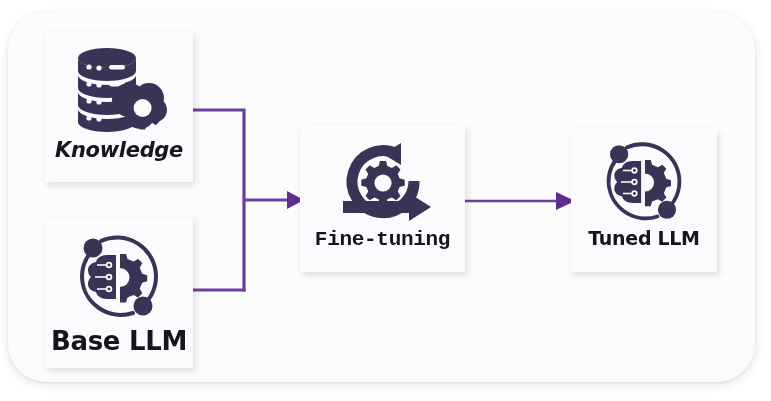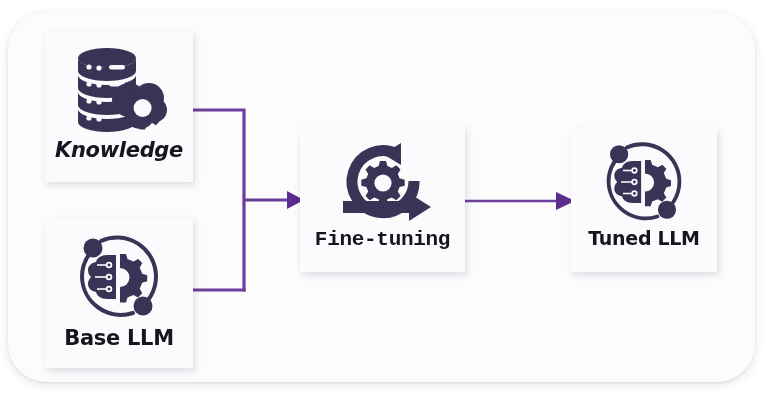--- a/index.html
+++ b/index.html
@@ -42,21 +42,21 @@
     text-align:center;
   }
 
   
   #card-knowledge{left:45px;top:32px;width:148px;height:150px;padding-top:12px;}
   #card-knowledge .iconwrap{height:92px;}
   #card-knowledge .label{font-size:21px;margin-top:2px;font-style:italic;}
 
   #card-base{left:45px;top:218px;width:148px;height:150px;padding-top:12px;}
   #card-base .iconwrap{height:94px;}
-  #card-base .label{font-size:21px;margin-top:2px;}
+  #card-base .label{font-size:26px;margin-top:2px;}
 
   #card-finetune{left:300px;top:126px;width:165px;height:146px;padding-top:14px;font-family:Liberation Mono, monospace;}
   #card-finetune .iconwrap{height:82px;}
   #card-finetune .label{font-size:21px;margin-top:6px;}
 
   #card-tuned{left:571px;top:129px;width:146px;height:143px;padding-top:12px;}
   #card-tuned .iconwrap{height:82px;}
   #card-tuned .label{font-size:19px;margin-top:4px;}
 
   

